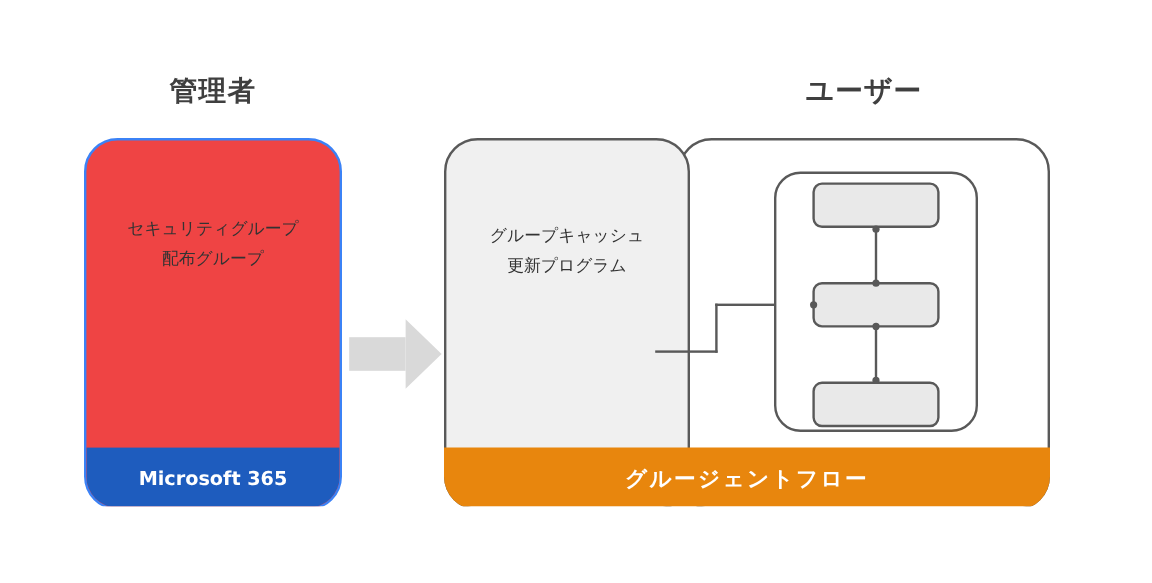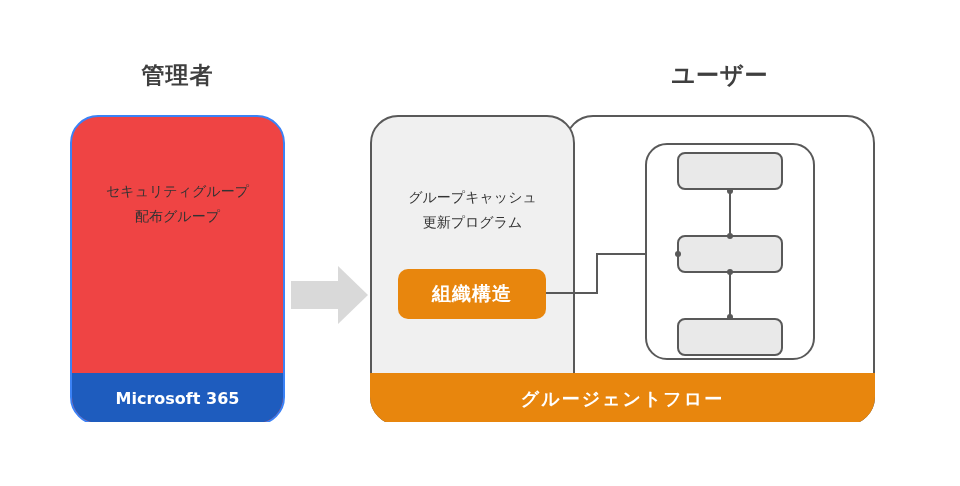--- a/index.html
+++ b/index.html
@@ -179,21 +179,20 @@
   </div>
 
   <div class="white-panel"></div>
   <div class="gray-panel" style="background-color: rgb(240, 240, 240);">
     <div class="cache-text">
       <span>グループキャッシュ</span><br>
       <span>更新プログラム</span>
     </div>
   </div>
 
-  <div class="org-button" style="background-color: rgb(232, 134, 13);">組織構造</div>
 
   <div class="line" style="left:546px; top:292px; width:52px; height:2px;"></div>
   <div class="line" style="left:596px; top:253px; width:2px;  height:41px;"></div>
   <div class="line" style="left:596px; top:253px; width:83px; height:2px;"></div>
 
   <div class="org-frame"></div>
   <div class="line" style="left:729px; top:190px; width:2px; height:46px;"></div>
   <div class="line" style="left:729px; top:272px; width:2px; height:47px;"></div>
   <div class="flow-node node-1"></div>
   <div class="flow-node node-2"></div>

